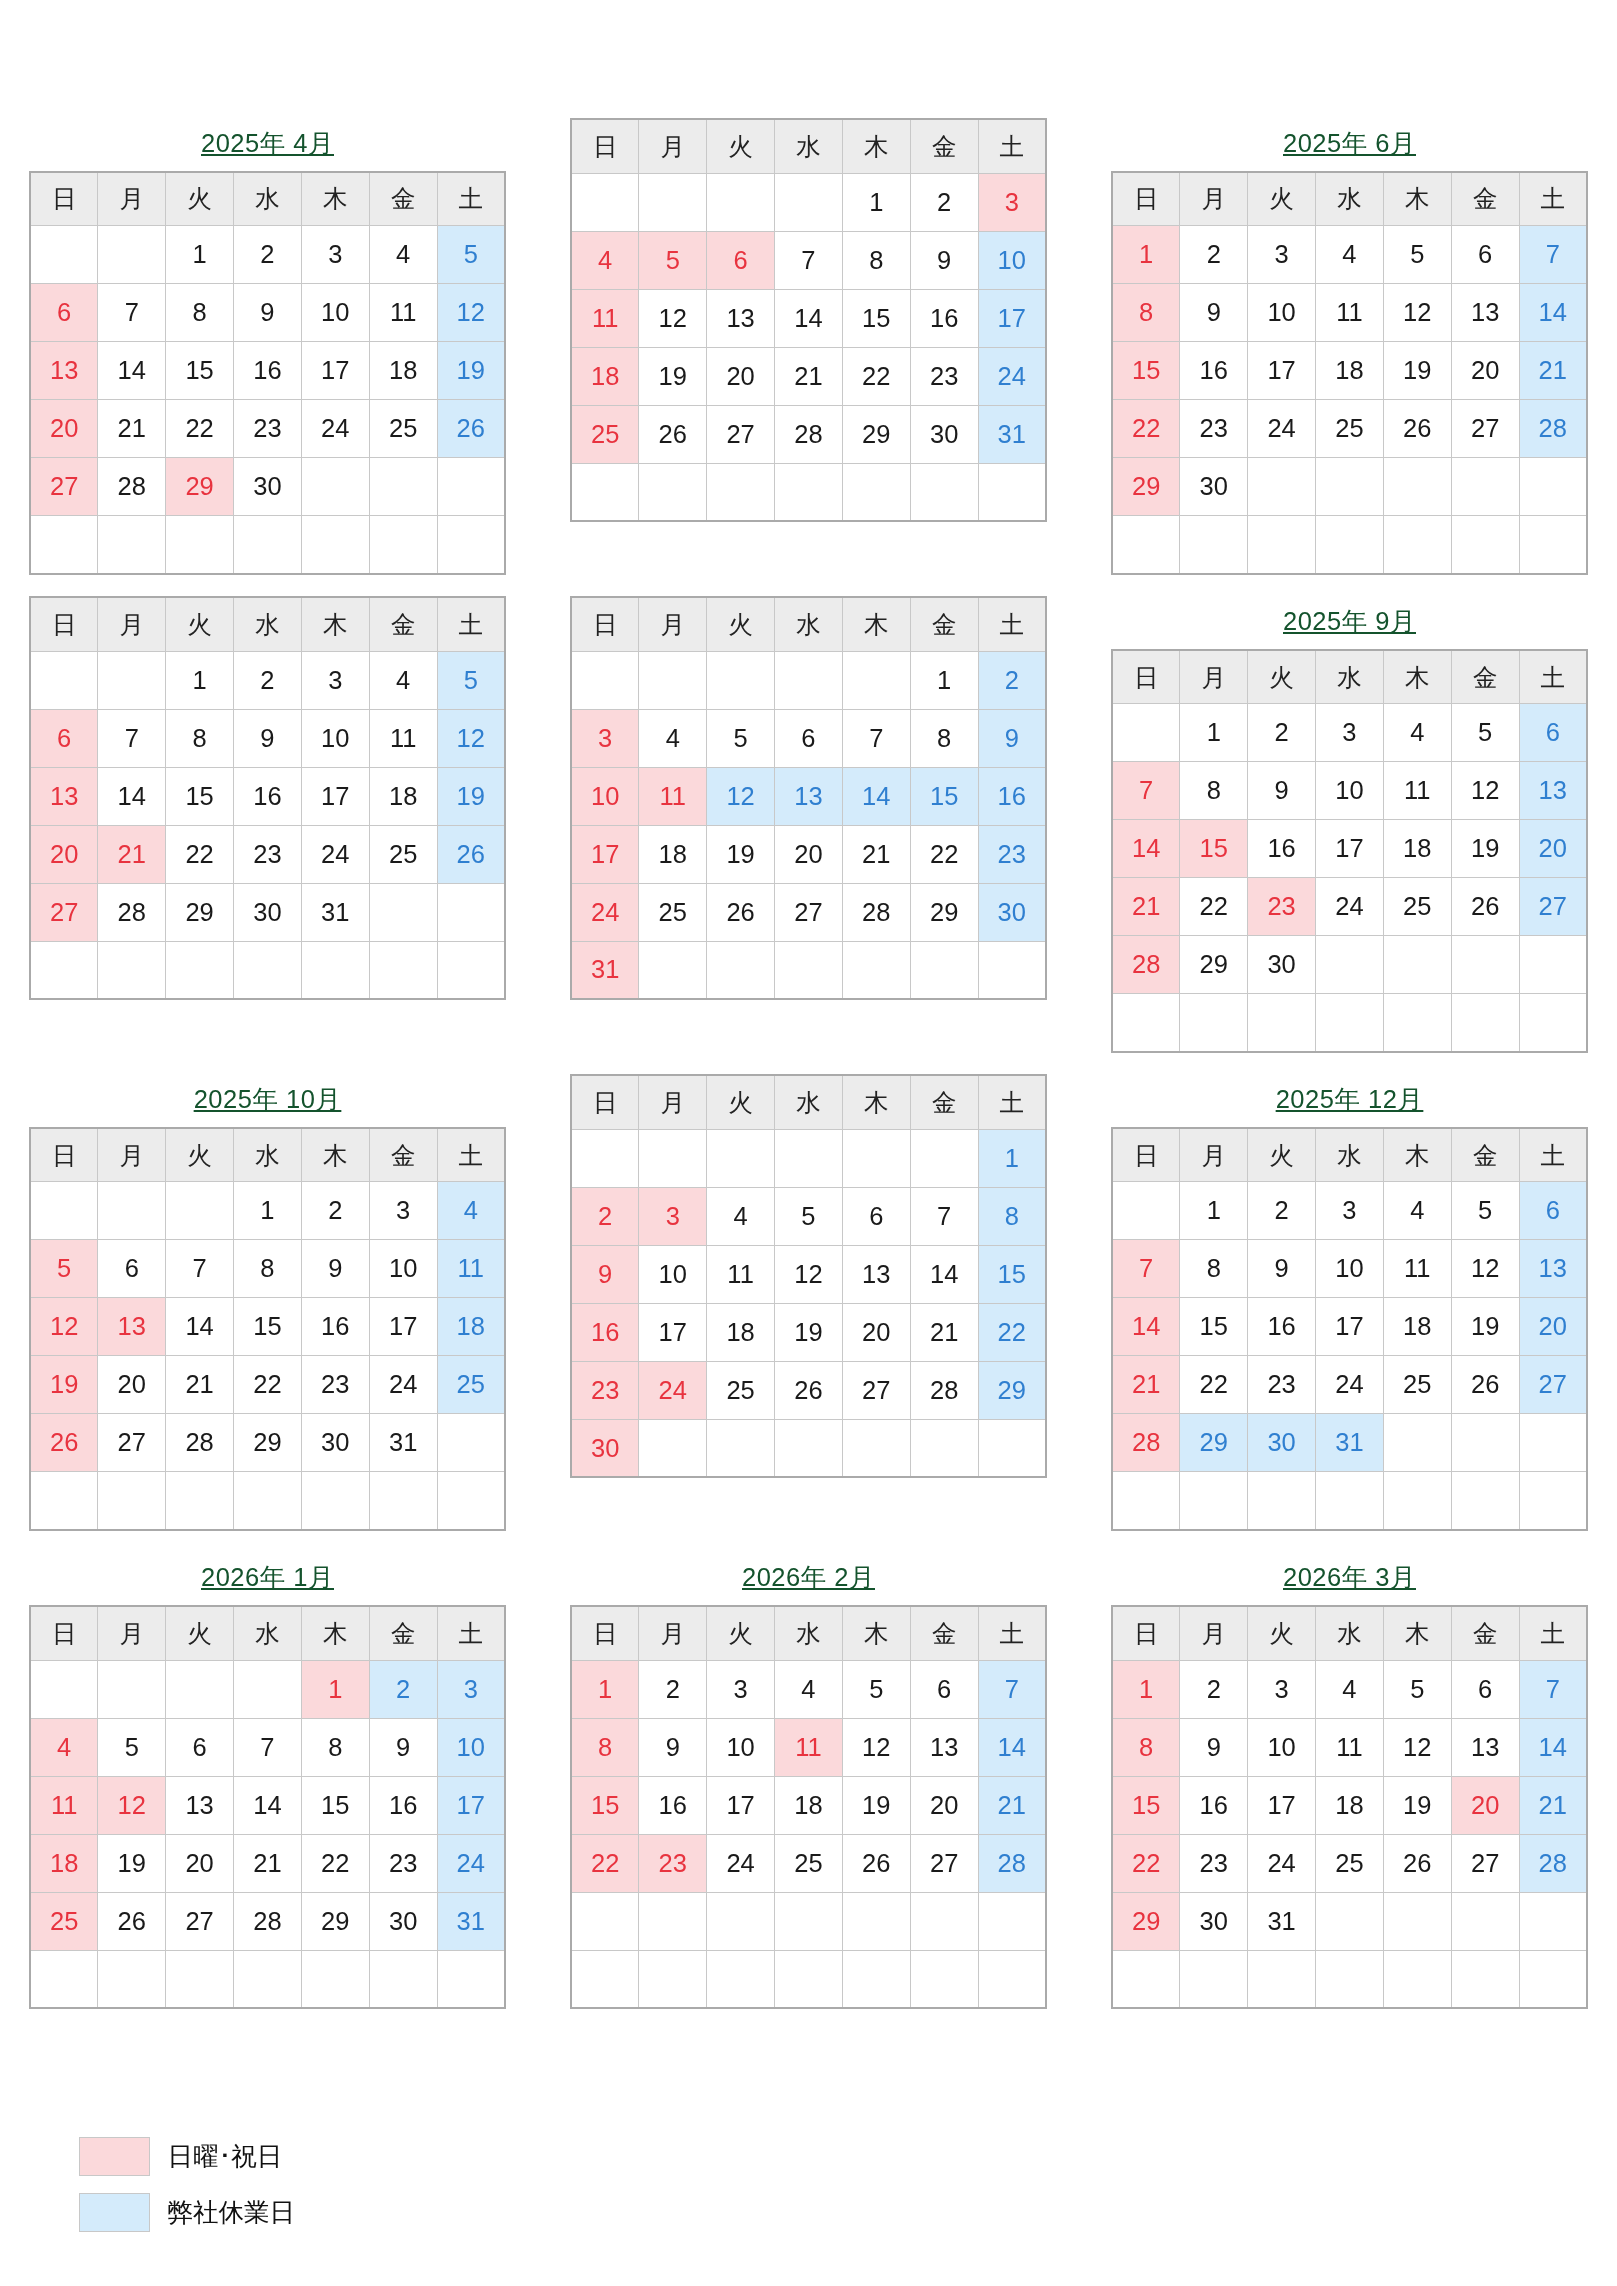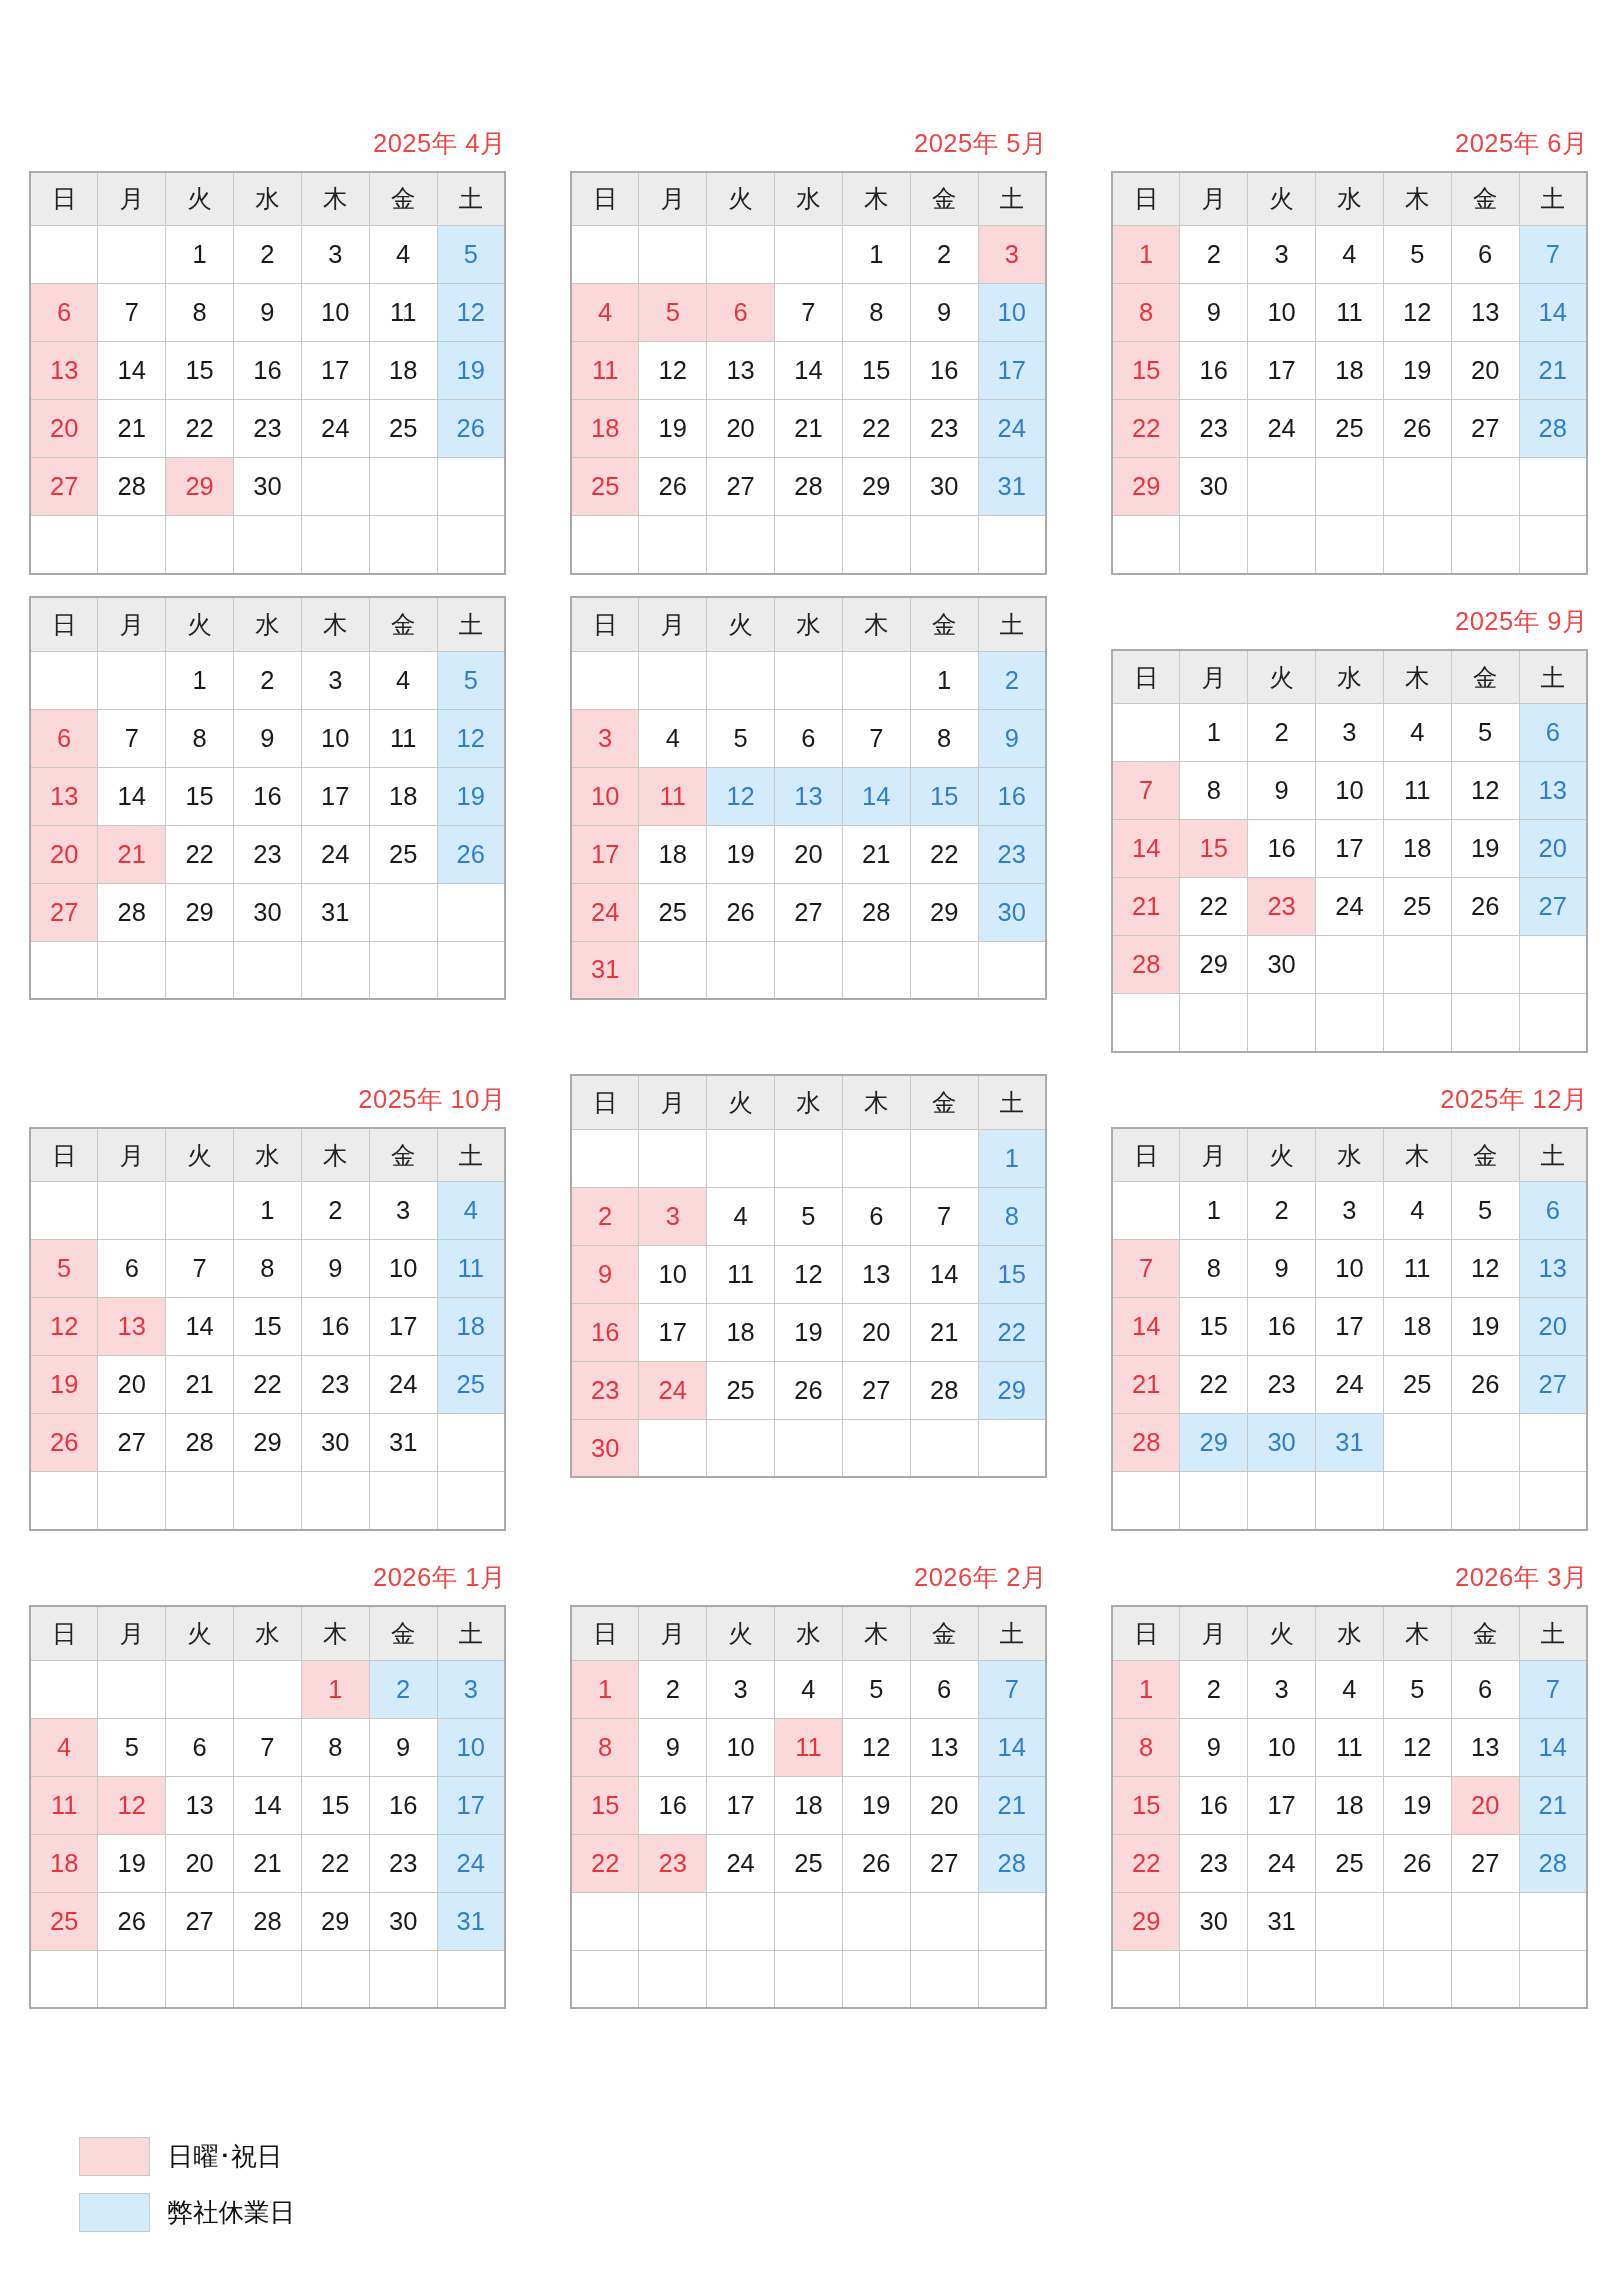--- a/index.html
+++ b/index.html
@@ -19,25 +19,26 @@
   .grid {
     display: grid;
     grid-template-columns: repeat(3, 1fr);
     column-gap: 64px;
     row-gap: 0px;
   }
   .month {
     margin-bottom: 21.6px;
   }
   .month-title {
-    text-align: right;
+    text-align: center;
     font-size: 25.5px;
     padding: 7.8px 0 9.8px 0;
     letter-spacing: 0.5px;
-    color: #ef4444;
+    color: #14532d;
+    text-decoration: underline;
   }
   table.cal {
     border-collapse: collapse;
     width: 100%;
     table-layout: fixed;
     border: 2px solid #aaaaaa;
   }
   table.cal th, table.cal td {
     border: 1px solid #c8c8c8;
     height: 58px;
@@ -153,21 +154,20 @@
               <td class="empty"></td>
               <td class="empty"></td>
               <td class="empty"></td>
               <td class="empty"></td>
               <td class="empty"></td>
             </tr>
           </tbody>
         </table>
       </div>
       <div class="month">
-        <div class="month-title">2025年 5月</div>
         <table class="cal">
           <thead>
             <tr>
               <th>日</th>
               <th>月</th>
               <th>火</th>
               <th>水</th>
               <th>木</th>
               <th>金</th>
               <th>土</th>

